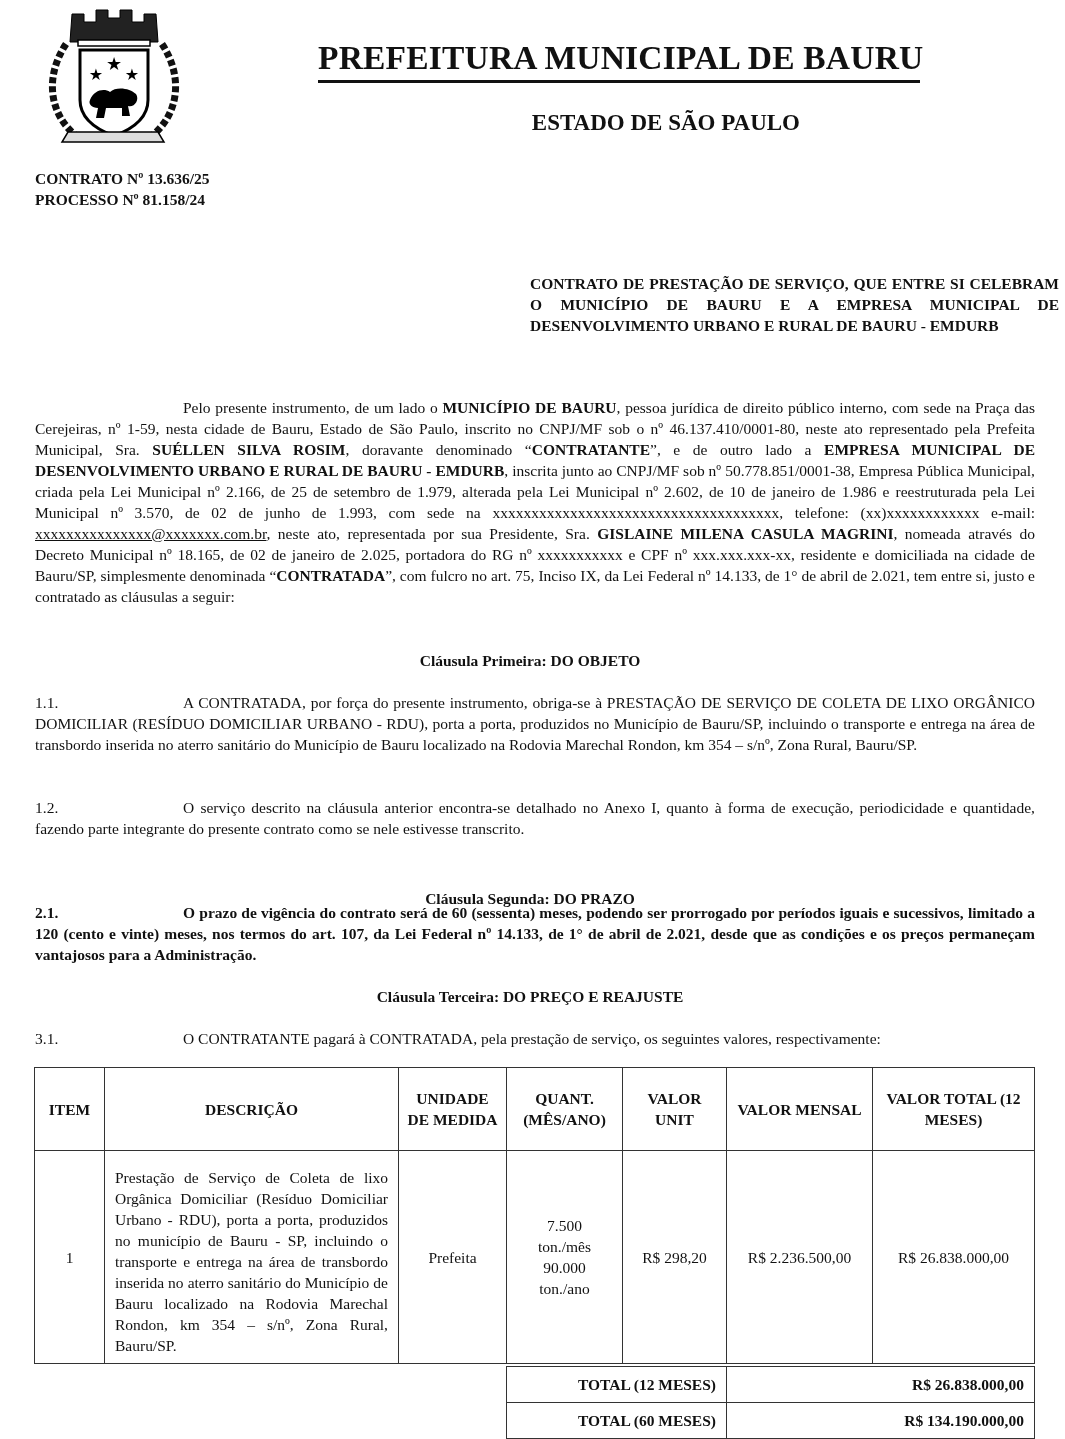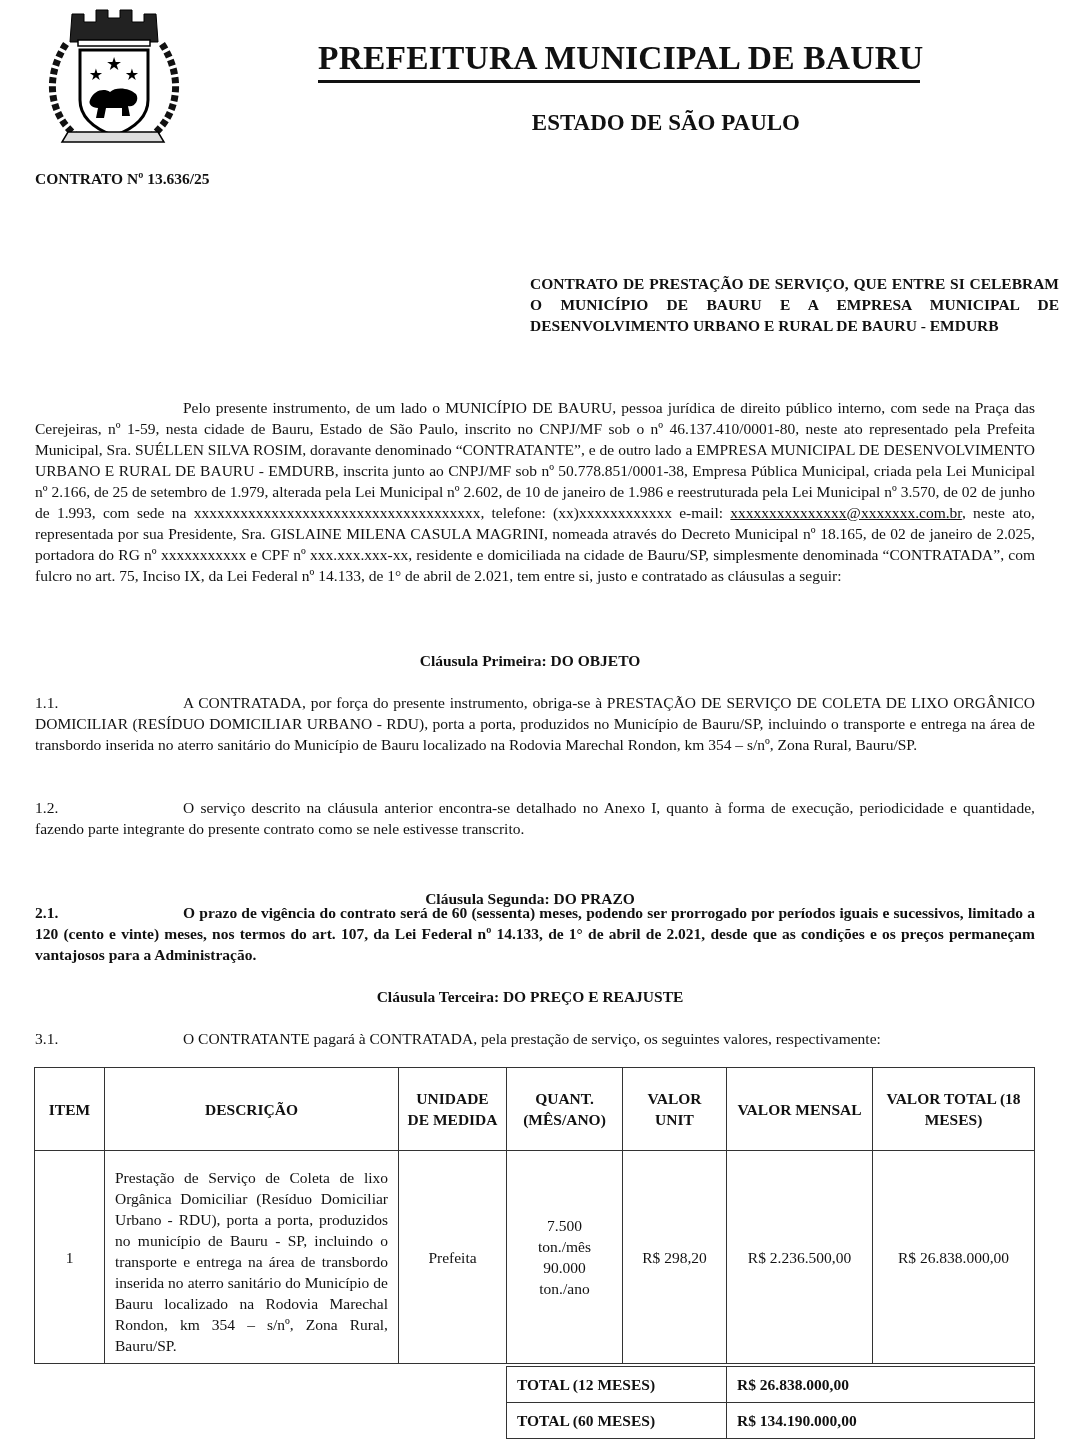--- a/index.html
+++ b/index.html
@@ -13,22 +13,22 @@
   .ementa { left: 506px; top: 273px; width: 529px; font-weight: bold; font-size: 15.5px; line-height: 21px; text-align: justify; margin-left: 24px; }
   .para { left: 35px; width: 1000px; font-size: 15.5px; line-height: 21px; text-align: justify; }
   .para .indent { display: inline-block; width: 148px; }
   .clause-head { left: 30px; width: 1000px; text-align: center; font-weight: bold; font-size: 15.5px; line-height: 21px; }
   .num { display: inline-block; width: 148px; }
   .contract-table { position: absolute; left: 34px; top: 1067px; border-collapse: collapse; font-size: 15.5px; }
   .contract-table th, .contract-table td { border: 1.5px solid #333; padding: 0 6px; vertical-align: middle; text-align: center; line-height: 21px; }
   .contract-table th { font-weight: bold; height: 82px; }
   .contract-table td.desc { text-align: justify; padding: 10px 10px 2px 10px; line-height: 21px; }
   .totals { position: absolute; left: 506px; top: 1366px; border-collapse: collapse; font-size: 15.5px; font-weight: bold; }
-  .totals td { border: 1.5px solid #333; height: 35px; padding: 0 10px; text-align: left; line-height: 20px; }
-  b { font-weight: normal; }
+  .totals td { border: 1.5px solid #333; height: 35px; padding: 0 10px; text-align: right; line-height: 20px; }
+  b { font-weight: bold; }
   u { text-decoration: underline; }
 </style>
 </head>
 <body>
 
 <div class="abs crest">
   <svg width="150" height="150" viewBox="0 0 150 150">
 
     <path d="M32 38 L34 10 L46 10 L46 18 L58 18 L58 6 L70 6 L70 14 L82 14 L82 6 L94 6 L94 18 L106 18 L106 10 L118 10 L120 38 Z" fill="#222" stroke="#000" stroke-width="1"></path>
     <rect x="40" y="36" width="72" height="6" fill="#fff" stroke="#000" stroke-width="1.5"></rect>
@@ -46,20 +46,21 @@
 
     <path d="M30 128 L120 128 L126 138 L24 138 Z" fill="#ddd" stroke="#000" stroke-width="1.5"></path>
   </svg>
 </div>
 <div class="abs title">PREFEITURA MUNICIPAL DE BAURU</div>
 <div class="abs title-rule"></div>
 <div class="abs subtitle">ESTADO DE SÃO PAULO</div>
 
 <div class="abs refs">
   <div>CONTRATO Nº 13.636/25</div>
+  <div>PROCESSO Nº 81.158/24</div>
 </div>
 
 <div class="abs ementa">CONTRATO DE PRESTAÇÃO DE SERVIÇO, QUE ENTRE SI CELEBRAM O MUNICÍPIO DE BAURU E A EMPRESA MUNICIPAL DE DESENVOLVIMENTO URBANO E RURAL DE BAURU - EMDURB</div>
 
 <div class="abs para" style="top:397px;"><span class="indent"></span><span>Pelo presente instrumento, de um lado o </span><b>MUNICÍPIO DE BAURU</b><span>, pessoa jurídica de direito público interno, com sede na Praça das Cerejeiras, nº 1-59, nesta cidade de Bauru, Estado de São Paulo, inscrito no CNPJ/MF sob o nº 46.137.410/0001-80, neste ato representado pela Prefeita Municipal, Sra. </span><b>SUÉLLEN SILVA ROSIM</b><span>, doravante denominado “</span><b>CONTRATANTE</b><span>”, e de outro lado a </span><b>EMPRESA MUNICIPAL DE DESENVOLVIMENTO URBANO E RURAL DE BAURU - EMDURB</b><span>, inscrita junto ao CNPJ/MF sob nº 50.778.851/0001-38, Empresa Pública Municipal, criada pela Lei Municipal nº 2.166, de 25 de setembro de 1.979, alterada pela Lei Municipal nº 2.602, de 10 de janeiro de 1.986 e reestruturada pela Lei Municipal nº 3.570, de 02 de junho de 1.993, com sede na xxxxxxxxxxxxxxxxxxxxxxxxxxxxxxxxxxxxx, telefone: (xx)xxxxxxxxxxxx e-mail: </span><u>xxxxxxxxxxxxxxx@xxxxxxx.com.br</u><span>, neste ato, representada por sua Presidente, Sra. </span><b>GISLAINE MILENA CASULA MAGRINI</b><span>, nomeada através do Decreto Municipal nº 18.165, de 02 de janeiro de 2.025, portadora do RG nº xxxxxxxxxxx e CPF nº xxx.xxx.xxx-xx, residente e domiciliada na cidade de Bauru/SP, simplesmente denominada “</span><b>CONTRATADA</b><span>”, com fulcro no art. 75, Inciso IX, da Lei Federal nº 14.133, de 1° de abril de 2.021, tem entre si, justo e contratado as cláusulas a seguir:</span></div>
 
 <div class="abs clause-head" style="top:650px;">Cláusula Primeira: DO OBJETO</div>
 <div class="abs para" style="top:692px;"><span class="num">1.1.</span><span>A CONTRATADA, por força do presente instrumento, obriga-se à PRESTAÇÃO DE SERVIÇO DE COLETA DE LIXO ORGÂNICO DOMICILIAR (RESÍDUO DOMICILIAR URBANO - RDU), porta a porta, produzidos no Município de Bauru/SP, incluindo o transporte e entrega na área de transbordo inserida no aterro sanitário do Município de Bauru localizado na Rodovia Marechal Rondon, km 354 – s/nº, Zona Rural, Bauru/SP.</span></div>
 <div class="abs para" style="top:797px;"><span class="num">1.2.</span><span>O serviço descrito na cláusula anterior encontra-se detalhado no Anexo I, quanto à forma de execução, periodicidade e quantidade, fazendo parte integrante do presente contrato como se nele estivesse transcrito.</span></div>
 
@@ -80,21 +81,21 @@
       <col style="width:162px">
   </colgroup>
   <thead>
     <tr>
       <th>ITEM</th>
       <th>DESCRIÇÃO</th>
       <th>UNIDADE DE MEDIDA</th>
       <th>QUANT. (MÊS/ANO)</th>
       <th>VALOR UNIT</th>
       <th>VALOR MENSAL</th>
-      <th>VALOR TOTAL (18 MESES)</th>
+      <th>VALOR TOTAL (12 MESES)</th>
     </tr>
   </thead>
   <tbody>
     <tr style="height:213px;">
       <td>1</td>
       <td class="desc">Prestação de Serviço de Coleta de lixo Orgânica Domiciliar (Resíduo Domiciliar Urbano - RDU), porta a porta, produzidos no município de Bauru - SP, incluindo o transporte e entrega na área de transbordo inserida no aterro sanitário do Município de Bauru localizado na Rodovia Marechal Rondon, km 354 – s/nº, Zona Rural, Bauru/SP.</td>
       <td>Prefeita</td>
       <td>
         <div>7.500</div>
         <div>ton./mês</div>

